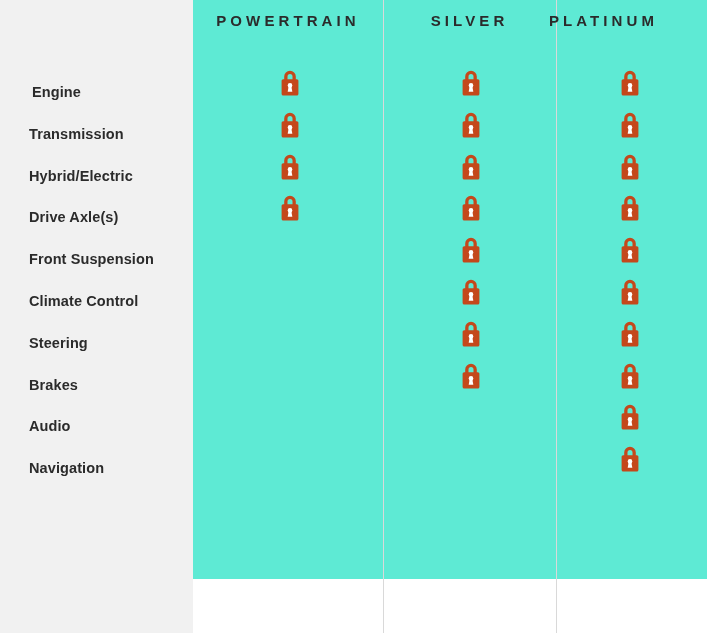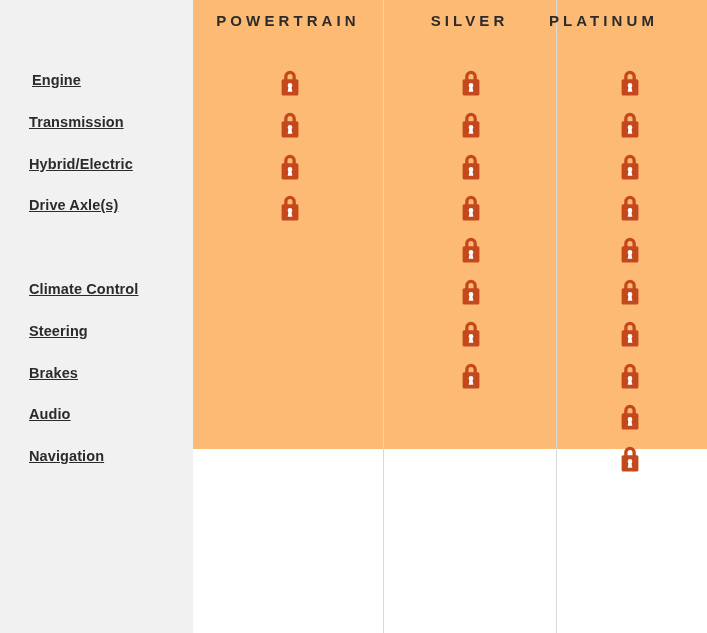--- a/index.html
+++ b/index.html
@@ -10,22 +10,22 @@
     width: 707px;
     height: 633px;
     background: #ffffff;
     font-family: "Liberation Sans", sans-serif;
     overflow: hidden;
   }
 
   .matrix {
     position: relative;
     width: 707px;
-    height: 449px;
-    background: #fdba74;
+    height: 579px;
+    background: #5eead4;
   }
 
   
   .sidebar-panel {
     position: absolute;
     left: 0;
     top: 0;
     width: 193px;
     height: 633px;
     background: #f1f1f1;
@@ -80,27 +80,26 @@
     top: 62px;
     width: 707px;
   }
   .row {
     position: relative;
     height: 41.8px;
   }
   .row-label {
     position: absolute;
     left: 29px;
-    top: 10px;
+    top: 22px;
     font-size: 14.5px;
     font-weight: 700;
     color: #2b2b2b;
     white-space: nowrap;
     letter-spacing: 0.1px;
-    text-decoration: underline;
   }
   .row.first .row-label {
     left: 32px;
     font-weight: 700;
   }
 
   .cell {
     position: absolute;
     top: 4px;
     width: 30px;
@@ -240,20 +239,21 @@
         <svg class="lock-icon" viewBox="0 0 30 32" xmlns="http://www.w3.org/2000/svg">
           <path d="M9.2 14.5 V10.6 a5.8 5.8 0 0 1 11.6 0 V14.5 h-3.3 V10.6 a2.5 2.5 0 0 0 -5 0 V14.5 Z" fill="#c4481b"></path>
           <rect x="6.6" y="13.2" width="16.8" height="16.4" rx="1.6" fill="#c4481b"></rect>
           <circle cx="15" cy="19.4" r="2.3" fill="#ffffff"></circle>
           <path d="M13.6 20.6 h2.8 l0.9 5.2 h-4.6 Z" fill="#ffffff"></path>
         </svg>
       </div>
     </div>
 
     <div class="row">
+      <div class="row-label">Front Suspension</div>
       <div class="cell c-silver">
         <svg class="lock-icon" viewBox="0 0 30 32" xmlns="http://www.w3.org/2000/svg">
           <path d="M9.2 14.5 V10.6 a5.8 5.8 0 0 1 11.6 0 V14.5 h-3.3 V10.6 a2.5 2.5 0 0 0 -5 0 V14.5 Z" fill="#c4481b"></path>
           <rect x="6.6" y="13.2" width="16.8" height="16.4" rx="1.6" fill="#c4481b"></rect>
           <circle cx="15" cy="19.4" r="2.3" fill="#ffffff"></circle>
           <path d="M13.6 20.6 h2.8 l0.9 5.2 h-4.6 Z" fill="#ffffff"></path>
         </svg>
       </div>
       <div class="cell c-platinum">
         <svg class="lock-icon" viewBox="0 0 30 32" xmlns="http://www.w3.org/2000/svg">

